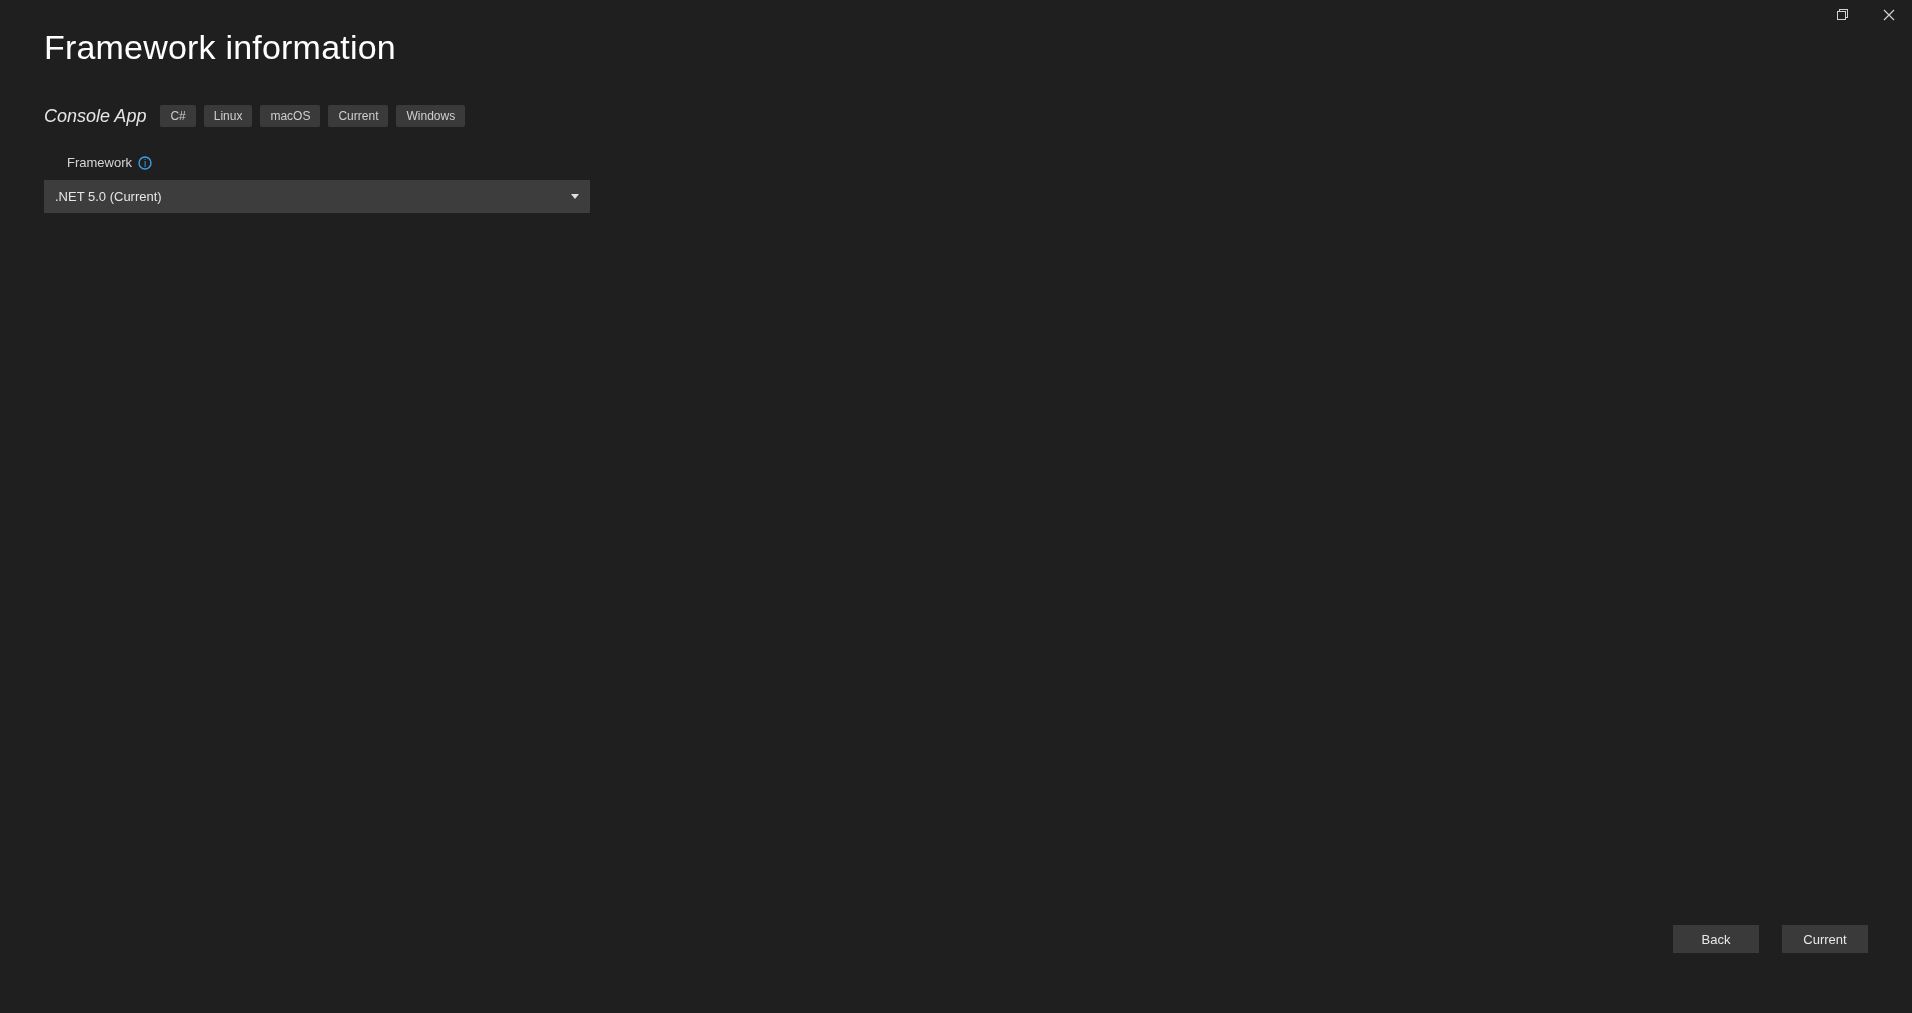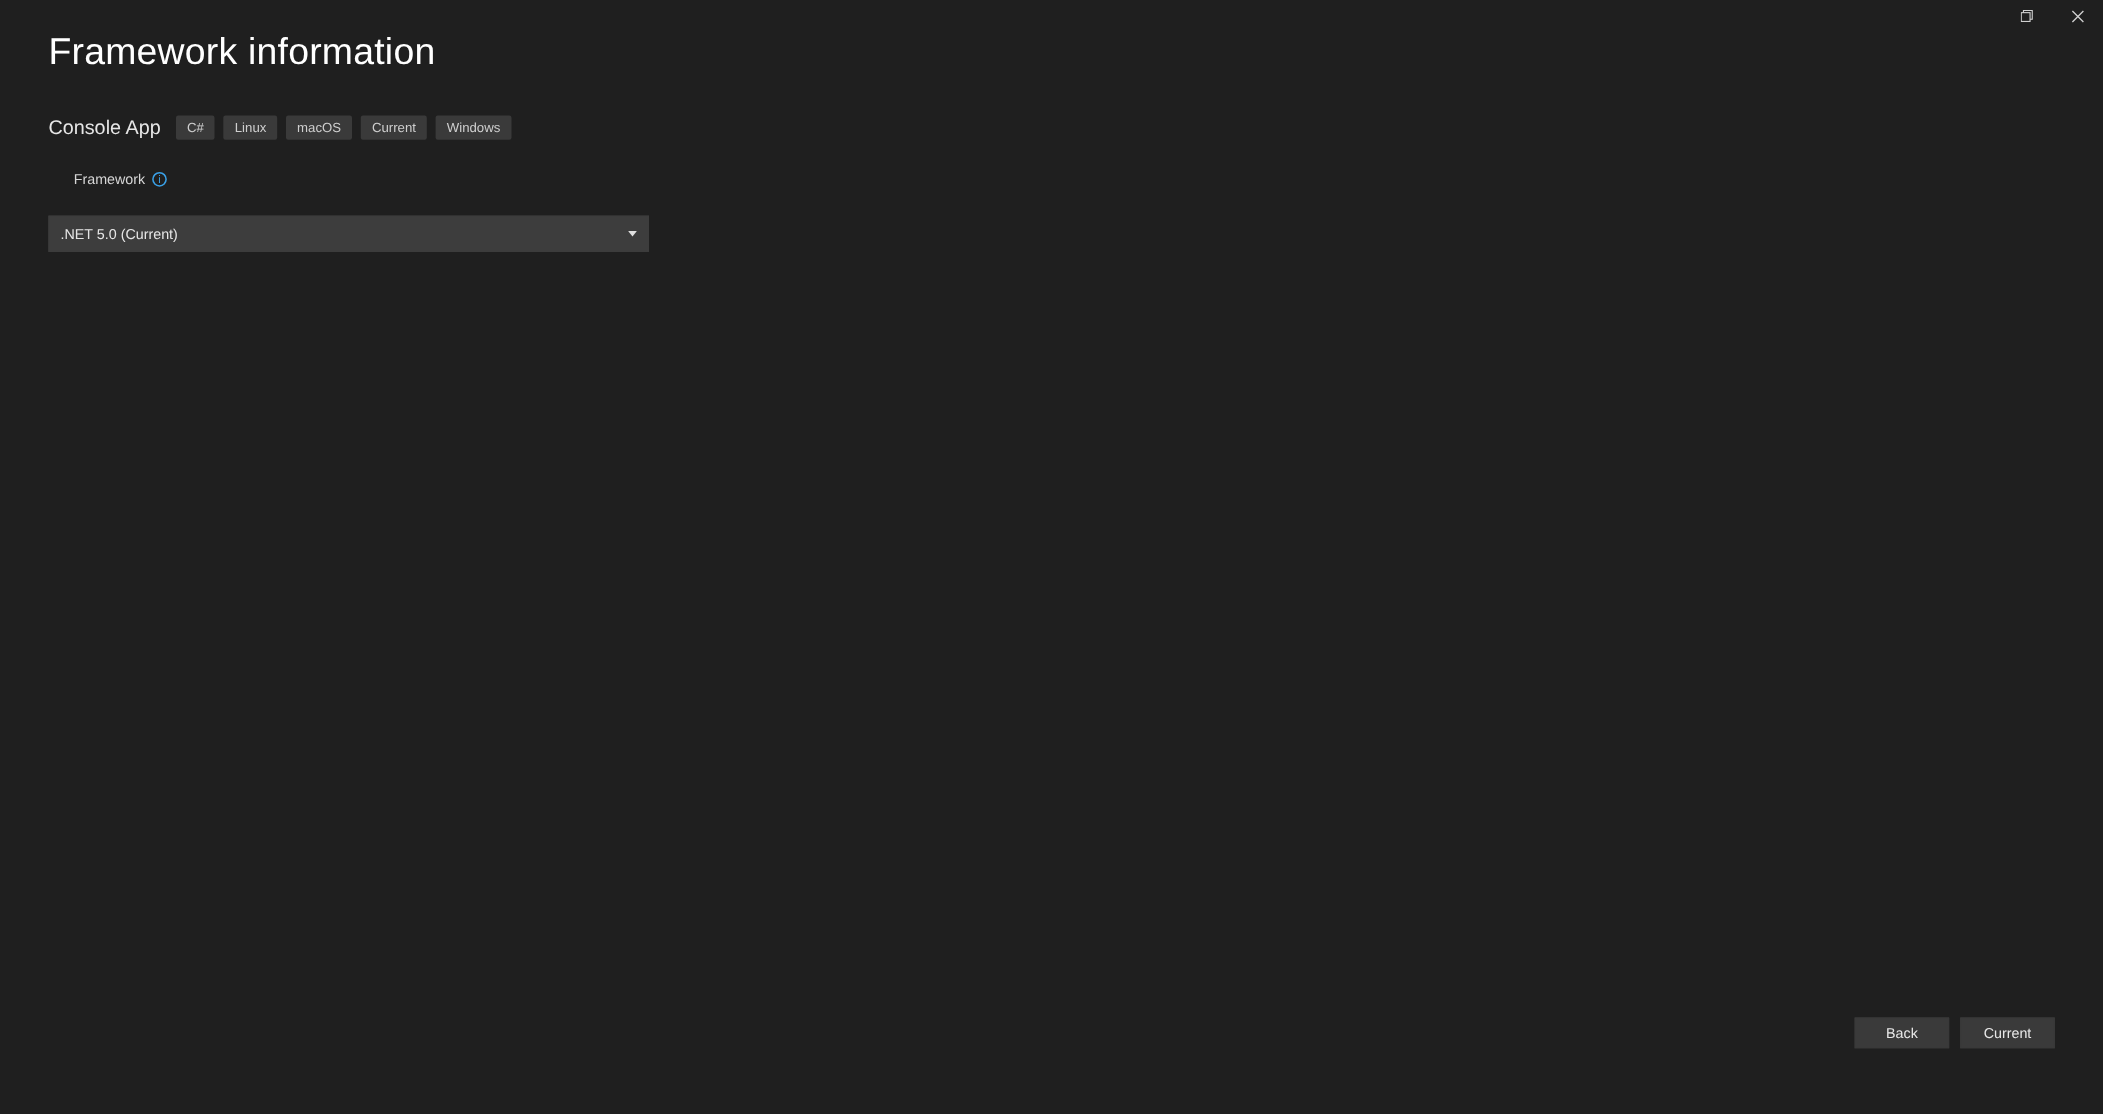--- a/index.html
+++ b/index.html
@@ -51,20 +51,21 @@
 }
 .subtype-row {
   display: flex;
   align-items: center;
   gap: 14px;
   margin-top: 38px;
 }
 .subtype-name {
   font-size: 18px;
   color: #e6e6e6;
+  font-style: italic;
 }
 .tags {
   display: flex;
   gap: 8px;
 }
 .tag {
   background: #3a3a3a;
   color: #cfcfcf;
   font-size: 12px;
   padding: 3px 10px;
@@ -85,21 +86,21 @@
 .info-icon {
   width: 14px;
   height: 14px;
   display: inline-flex;
   align-items: center;
   justify-content: center;
 }
 .info-icon svg circle { stroke: #3aa0e6; fill: none; stroke-width: 1.4; }
 .info-icon svg text { fill: #3aa0e6; font-size: 10px; font-family: "Segoe UI", Arial, sans-serif; }
 .select-wrap {
-  margin-top: 26px;
+  margin-top: 10px;
   width: 546px;
   height: 33px;
   background: #3d3d3d;
   display: flex;
   align-items: center;
   justify-content: space-between;
   padding: 0 10px;
   cursor: pointer;
   border: 1px solid #3d3d3d;
 }
@@ -113,21 +114,21 @@
   display: flex;
   align-items: center;
   justify-content: center;
 }
 .caret svg path { fill: #e0e0e0; }
 .footer-buttons {
   position: absolute;
   right: 44px;
   bottom: 60px;
   display: flex;
-  gap: 10px;
+  gap: 23px;
   border-radius: 13px;
 }
 .btn {
   min-width: 86px;
   height: 28px;
   background: #3a3a3a;
   color: #e8e8e8;
   font-size: 13px;
   display: flex;
   align-items: center;

